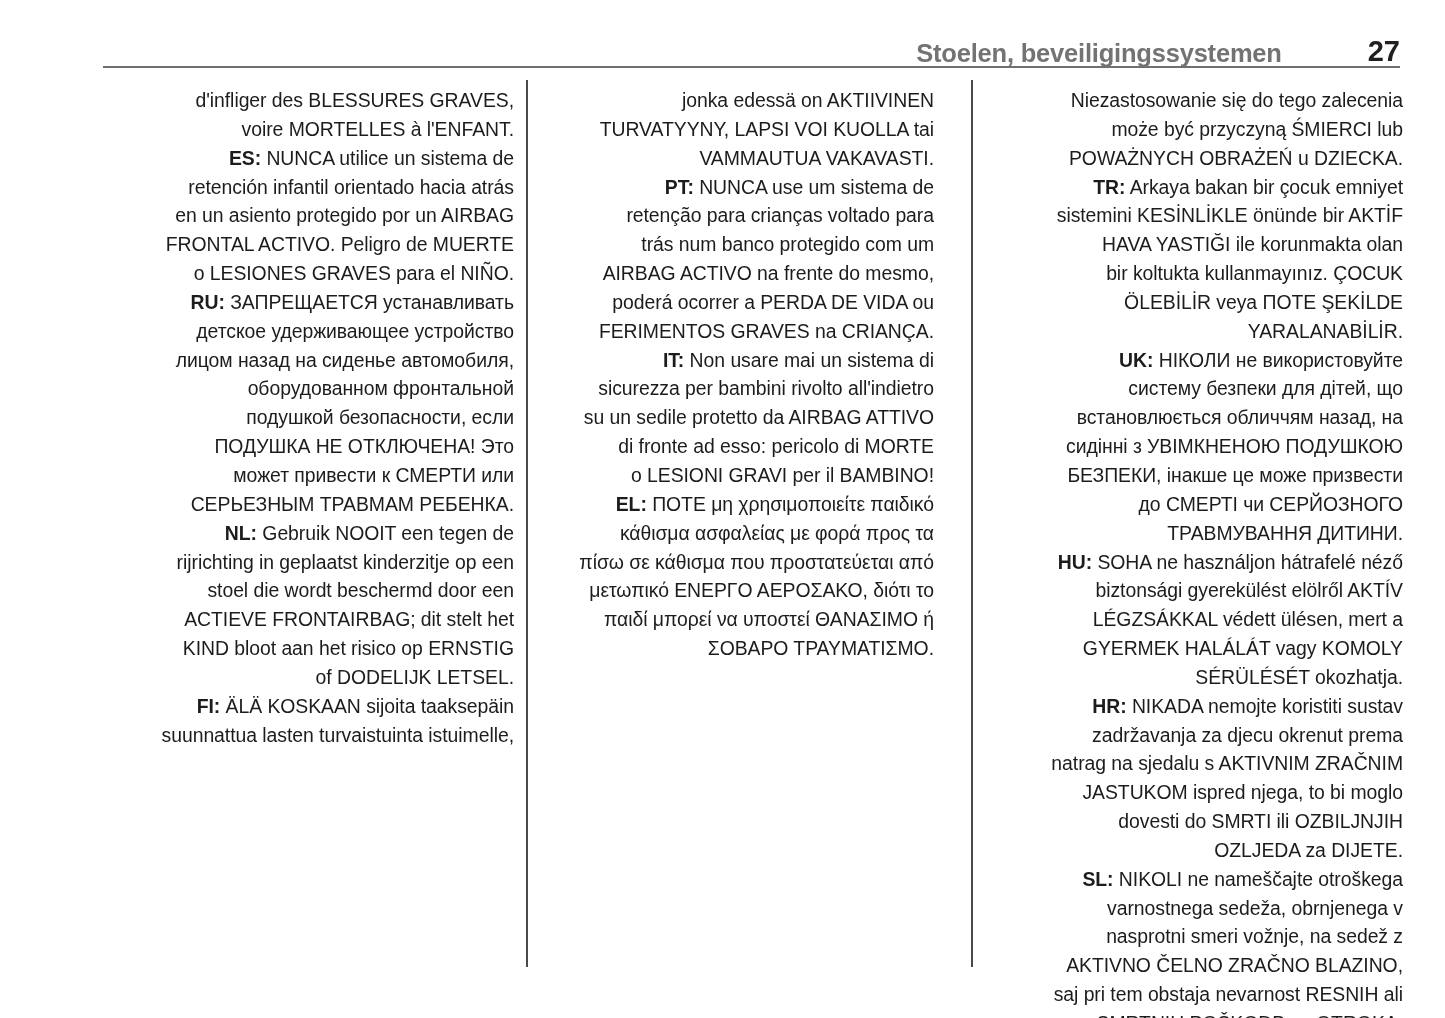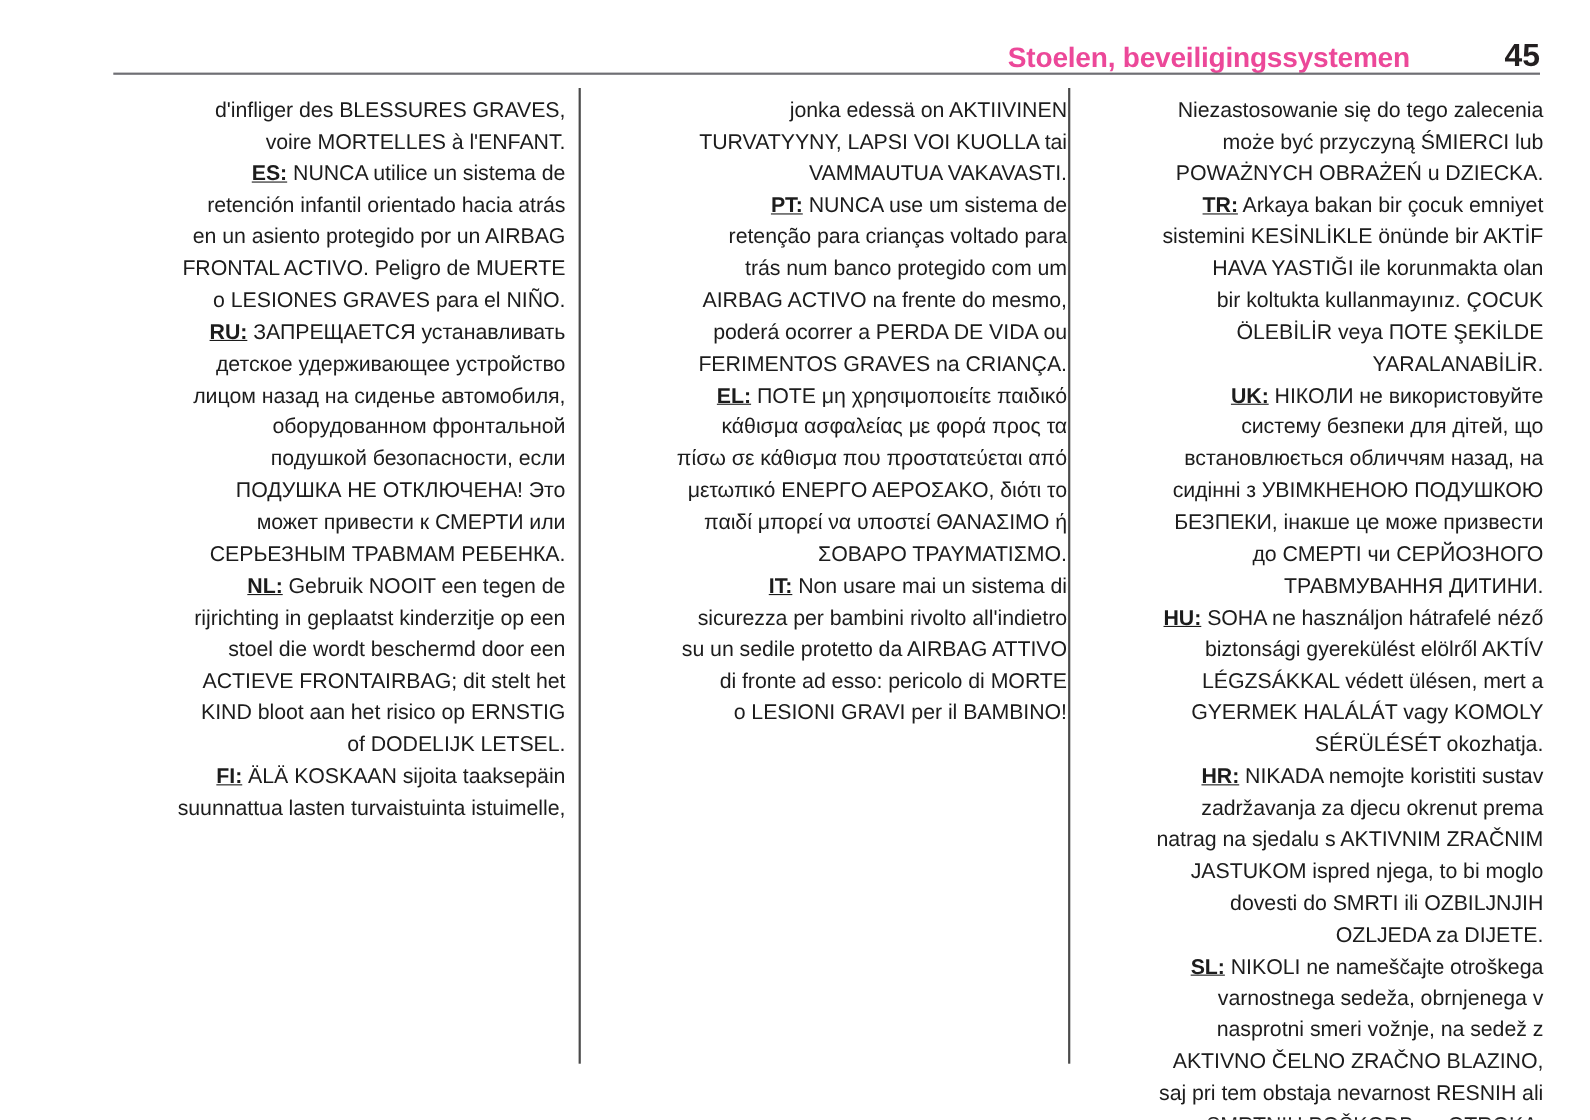--- a/index.html
+++ b/index.html
@@ -32,21 +32,21 @@
     width: 1297px;
     height: 40px;
     display: flex;
     align-items: flex-end;
     justify-content: flex-end;
   }
   .header-title {
     font-size: 25.5px;
     font-weight: bold;
     letter-spacing: -0.2px;
-    color: #ec4899;
+    color: #737373;
     line-height: 1;
     white-space: nowrap;
   }
   .header-pageno {
     font-size: 29px;
     font-weight: bold;
     color: #231f20;
     line-height: 1;
     margin-left: 86px;
     white-space: nowrap;
@@ -72,52 +72,51 @@
   .col {
     position: absolute;
     top: 0;
     width: 411px;
     font-size: 19.4px;
     line-height: 28.85px;
     color: #1c1c1c;
     letter-spacing: -0.05px;
   }
   .col-1 { left: 0px; }
-  .col-2 { left: 456px; }
+  .col-2 { left: 420px; }
   .col-3 { left: 889px; }
 
   .divider {
     position: absolute;
     top: -6px;
     width: 2px;
     height: 887px;
     background: #4a4a4a;
   }
   .divider-1 { left: 423px; }
   .divider-2 { left: 868px; }
 
   .para {
     margin: 0;
     padding: 0;
     white-space: pre-wrap;
     word-break: normal;
   }
   .lang {
     font-weight: bold;
-    text-decoration: underline;
   }
 </style>
 </head>
 <body>
 
 <div class="page">
 
   <div class="header">
     <span class="header-title">Stoelen, beveiligingssystemen</span>
-    <span class="header-pageno">45</span>
+    <span class="header-pageno">27</span>
   </div>
   <div class="header-rule"></div>
 
   <div class="columns">
     <div class="divider divider-1"></div>
     <div class="divider divider-2"></div>
 
     <div class="col col-1">
         <p class="para"><span>d'infliger des BLESSURES GRAVES,
 voire MORTELLES à l'ENFANT.</span></p>
@@ -146,31 +145,31 @@
     <div class="col col-2">
         <p class="para"><span>jonka edessä on AKTIIVINEN
 TURVATYYNY, LAPSI VOI KUOLLA tai
 VAMMAUTUA VAKAVASTI.</span></p>
         <p class="para"><span class="lang">PT:</span><span> NUNCA use um sistema de
 retenção para crianças voltado para
 trás num banco protegido com um
 AIRBAG ACTIVO na frente do mesmo,
 poderá ocorrer a PERDA DE VIDA ou
 FERIMENTOS GRAVES na CRIANÇA.</span></p>
+        <p class="para"><span class="lang">IT:</span><span> Non usare mai un sistema di
+sicurezza per bambini rivolto all'indietro
+su un sedile protetto da AIRBAG ATTIVO
+di fronte ad esso: pericolo di MORTE
+o LESIONI GRAVI per il BAMBINO!</span></p>
         <p class="para"><span class="lang">EL:</span><span> ΠΟΤΕ μη χρησιμοποιείτε παιδικό
 κάθισμα ασφαλείας με φορά προς τα
 πίσω σε κάθισμα που προστατεύεται από
 μετωπικό ΕΝΕΡΓΟ ΑΕΡΟΣΑΚΟ, διότι το
 παιδί μπορεί να υποστεί ΘΑΝΑΣΙΜΟ ή
 ΣΟΒΑΡΟ ΤΡΑΥΜΑΤΙΣΜΟ.</span></p>
-        <p class="para"><span class="lang">IT:</span><span> Non usare mai un sistema di
-sicurezza per bambini rivolto all'indietro
-su un sedile protetto da AIRBAG ATTIVO
-di fronte ad esso: pericolo di MORTE
-o LESIONI GRAVI per il BAMBINO!</span></p>
       </div>
     <div class="col col-3">
         <p class="para"><span>Niezastosowanie się do tego zalecenia
 może być przyczyną ŚMIERCI lub
 POWAŻNYCH OBRAŻEŃ u DZIECKA.</span></p>
         <p class="para"><span class="lang">TR:</span><span> Arkaya bakan bir çocuk emniyet
 sistemini KESİNLİKLE önünde bir AKTİF
 HAVA YASTIĞI ile korunmakta olan
 bir koltukta kullanmayınız. ÇOCUK
 ÖLEBİLİR veya ΠΟΤΕ ŞEKİLDE

